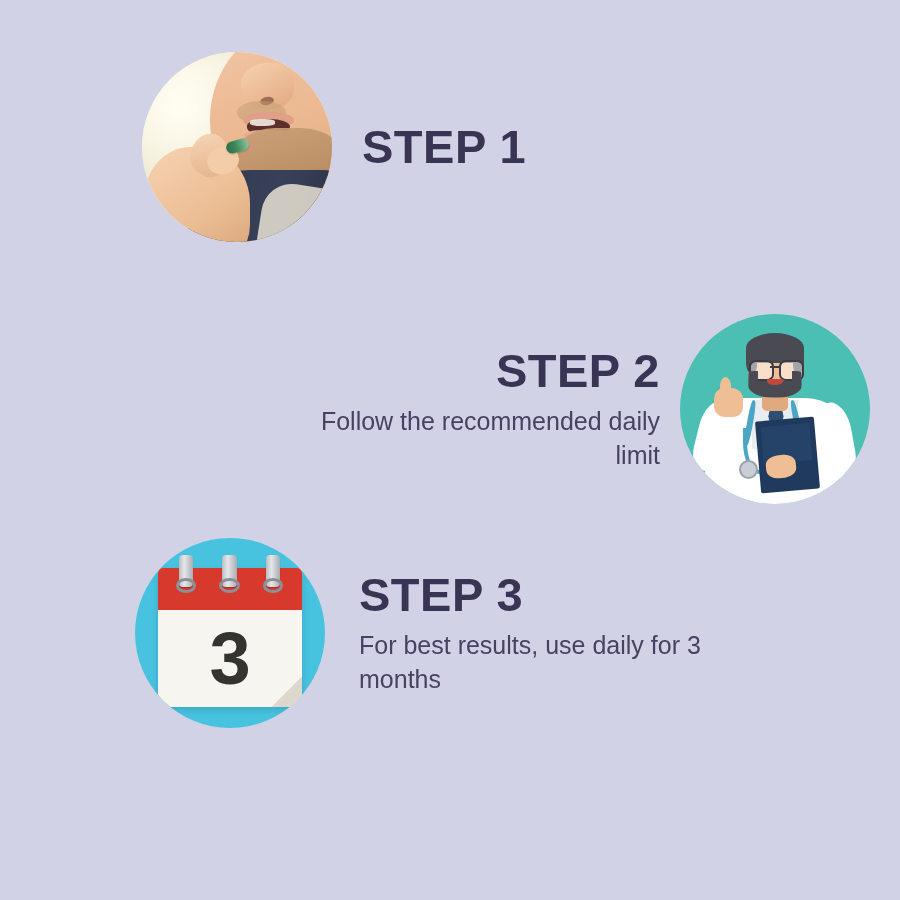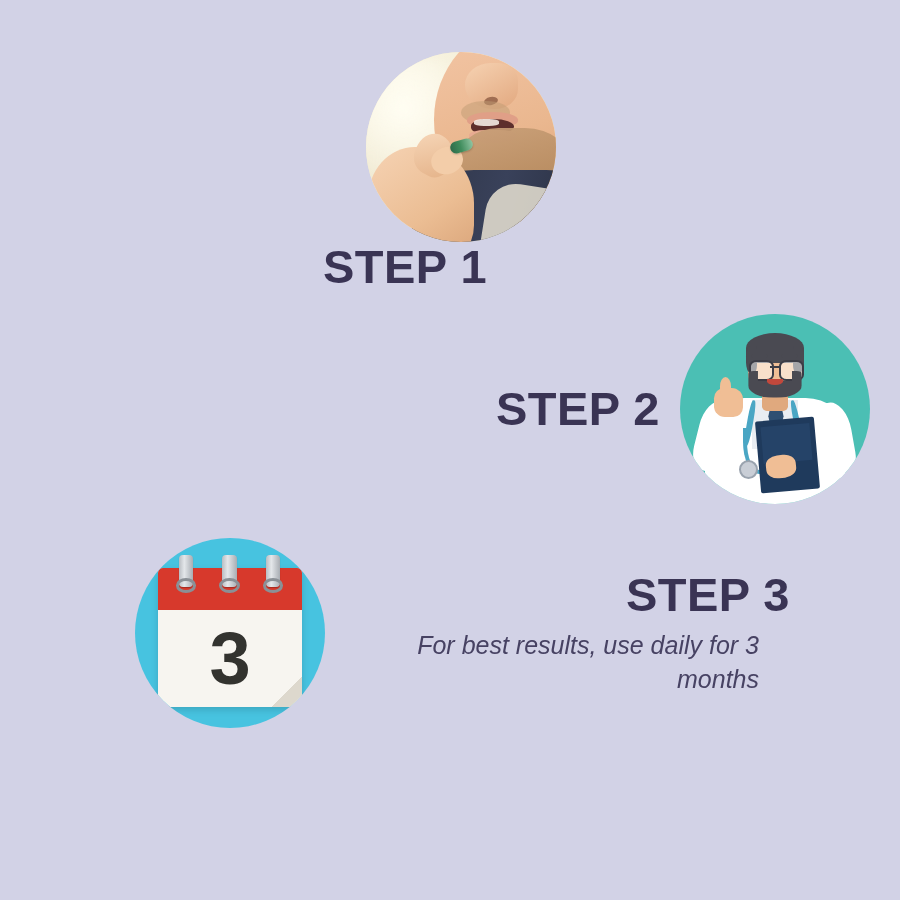--- a/index.html
+++ b/index.html
@@ -22,21 +22,21 @@
     background: #d2d2e6;
   }
 
   
   .step {
     position: absolute;
     display: flex;
     align-items: center;
   }
 
-  .step-1 { left: 0;   top: 52px;  width: 780px; flex-direction: column; }
+  .step-1 { left: 0;   top: 52px;  width: 780px; }
   .step-2 { left: 120px; top: 314px; width: 780px; flex-direction: row-reverse; }
   .step-3 { left: 0;   top: 538px; width: 790px; }
 
   .media {
     flex: 0 0 auto;
     width: 190px;
     height: 190px;
     position: relative;
   }
   .step-1 .media { margin-left: 142px; }
@@ -45,39 +45,39 @@
 
   .copy {
     flex: 1 1 auto;
     padding-left: 30px;
   }
   .step-2 .copy {
     padding-left: 0;
     padding-right: 20px;
     text-align: right;
   }
-  .step-3 .copy { padding-left: 34px; text-align: right; }
+  .step-3 .copy { padding-left: 34px; }
 
   .step-title {
     margin: 0;
     font-size: 47px;
     font-weight: bold;
     letter-spacing: 0.5px;
     line-height: 1.05;
     color: #3a3454;
   }
   .step-desc {
     margin: 8px 0 0 0;
     font-size: 25px;
     line-height: 1.36;
     color: #474263;
     max-width: 380px;
   }
   .step-2 .step-desc { max-width: 380px; margin-left: auto; }
-  .step-3 .step-desc { max-width: 400px; font-style: italic; }
+  .step-3 .step-desc { max-width: 400px; }
 
   
   .circle {
     position: absolute;
     inset: 0;
     border-radius: 50%;
     overflow: hidden;
   }
 
   
@@ -531,20 +531,21 @@
           <div class="dr-clip-paper"></div>
         </div>
         <div class="dr-hand-hold"></div>
         <div class="dr-thumbsup-hand"></div>
         <div class="dr-thumb"></div>
       </div>
     </div>
 
     <div class="copy">
       <h2 class="step-title">STEP 2</h2>
+      <p class="step-desc">Follow the recommended daily limit</p>
     </div>
 
   </div>
 
   <div class="step step-3">
 
     <div class="media">
       <div class="circle calendar-circle">
         <div class="cal-body">
           <div class="cal-header"></div>

